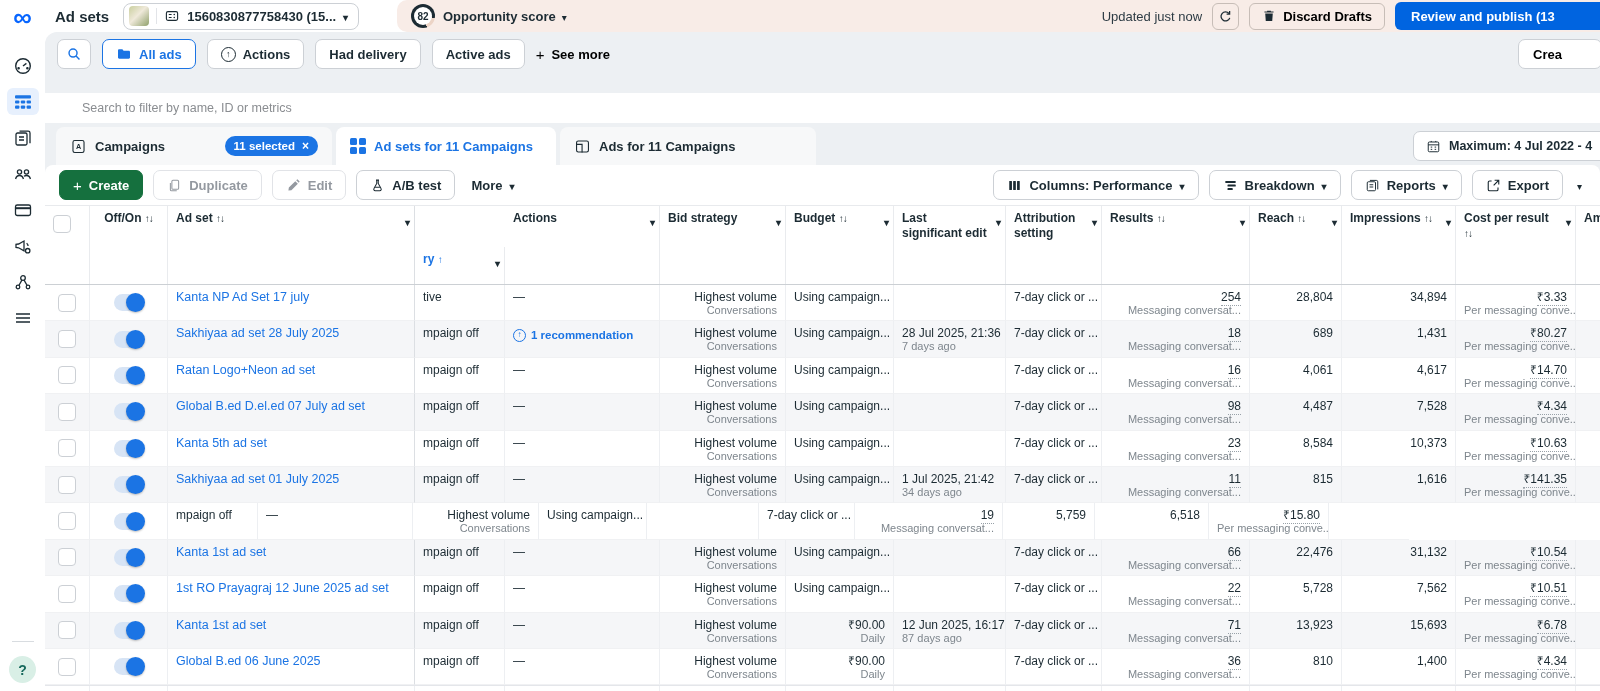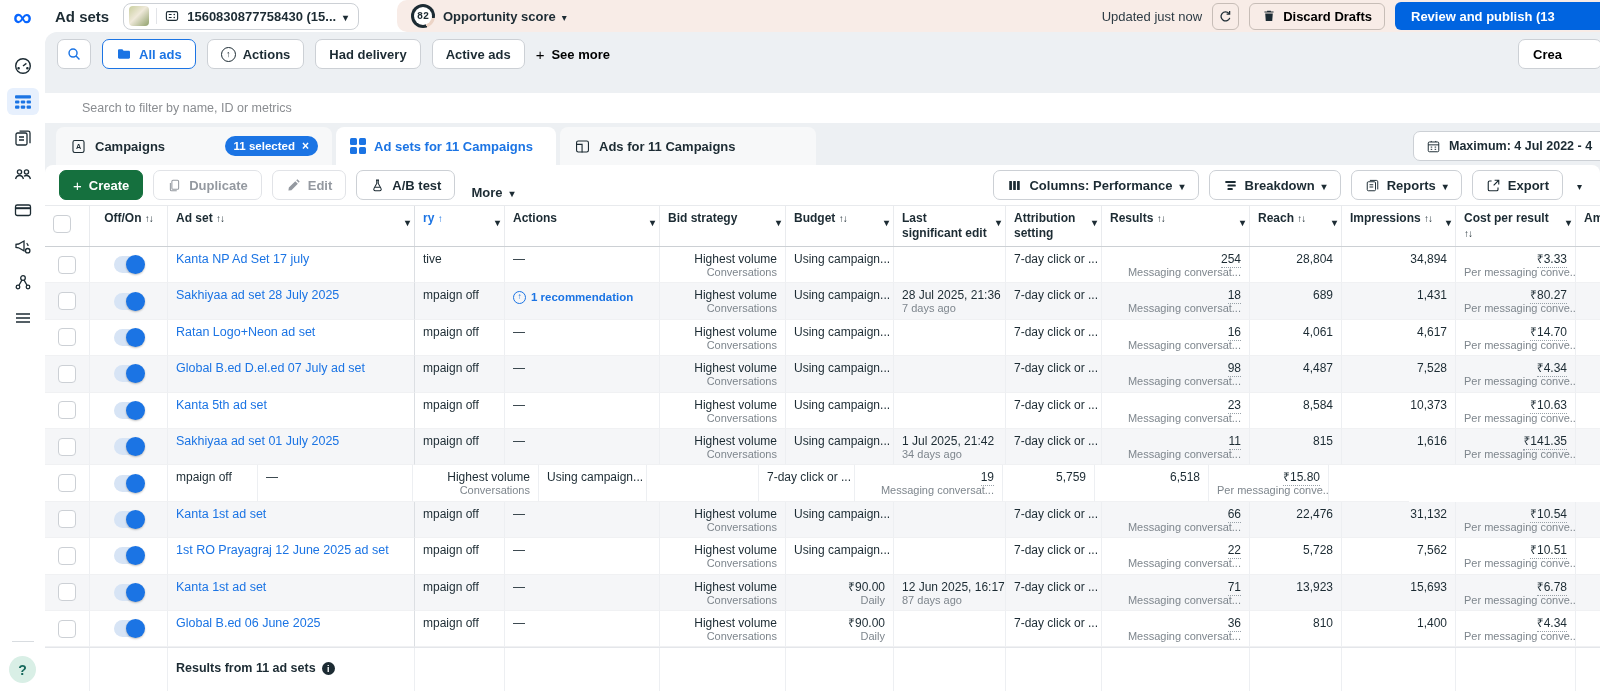--- a/index.html
+++ b/index.html
@@ -32,21 +32,21 @@
     background: linear-gradient(135deg,#c9cf9e 0%,#efe9da 45%,#8fa06b 100%); }
   .acct-ic svg { width: 16px; height: 16px; display: block; }
   .pill-sep { width: 1px; height: 16px; background: #e2e4e8; }
   .caret::after { content: "▾"; font-size: 10px; color: #1c2b33; }
   .op-panel { position: absolute; left: 352px; right: 0; top: 0; height: 32px; background: #f8ece7;
     border-radius: 10px 0 0 10px; display: flex; align-items: center; padding-left: 14px; }
   .op-badge { width: 24px; height: 24px; border-radius: 50%;
     background: conic-gradient(from 160deg, #1c2b33 0 300deg, #ecd4c6 300deg 360deg);
     display: flex; align-items: center; justify-content: center; margin-right: 8px; }
   .op-badge .inner { width: 18px; height: 18px; border-radius: 50%; background: #fff;
-    display: flex; align-items: center; justify-content: center; font-size: 10px; font-weight: bold; font-family: Liberation Mono, monospace; }
+    display: flex; align-items: center; justify-content: center; font-size: 10px; font-weight: bold; }
   .op-label { font-size: 13px; font-weight: bold; margin-right: 6px; }
   .tb-right { margin-left: auto; display: flex; align-items: center; gap: 10px; margin-right: -10px; }
   .updated-txt { font-size: 13px; color: #2d3b44; }
   .sq-btn { width: 27px; height: 27px; border: 1px solid #c7bdb7; background:transparent; border-radius: 6px;
     display: flex; align-items: center; justify-content: center; }
   .sq-btn svg { width: 15px; height: 15px; }
   .discard-btn { height: 27px; border: 1px solid #c7bdb7; background: transparent; border-radius: 6px;
     display: flex; align-items: center; gap: 7px; padding: 0 12px; font-size: 13px; font-weight: bold; }
   .discard-btn svg { width: 14px; height: 14px; }
   .review-btn { height: 28px; min-width: 215px; background: #0064e0; color: #fff; border: none; border-radius: 6px;
@@ -91,33 +91,33 @@
   .date-btn svg { width: 15px; height: 15px; flex-shrink: 0; }
 
   
   .card { flex: 1; background: #fff; border-radius: 8px 8px 0 0; display: flex; flex-direction: column; min-height: 0; overflow: hidden; }
   .toolbar { height: 40px; display: flex; align-items: center; gap: 10px; padding: 0 14px; flex-shrink: 0; }
   .btn { height: 30px; display: flex; align-items: center; gap: 7px; background: #fff;
     border: 1px solid #ccd0d5; border-radius: 7px; padding: 0 13px; font-size: 13px; font-weight: bold; color: #1c2b33; }
   .btn svg { width: 15px; height: 15px; }
   .btn.green { background: #15703e; border-color: #15703e; color: #fff; }
   .btn.disabled { color: #9499a0; border-color: #e1e3e7; }
-  .btn.plain { border: none; padding: 0 6px; align-items: flex-end; }
+  .btn.plain { border: none; padding: 0 6px; }
   .tb-spacer { margin-left: auto; }
   .caret-btn { border: none; background: none; padding: 0 4px; }
 
   
   .table { display: flex; flex-direction: column; flex: 1; min-height: 0; }
   .thead { display: flex; flex-wrap: nowrap; width: 1612px; border-top: 1px solid #e8eaed;
     border-bottom: 1px solid #ccd0d4; background: #fff; flex-shrink: 0; }
   .th { position: relative; padding: 5px 16px 5px 8px; font-size: 12px; font-weight: bold;
     border-right: 1px solid #e9ebee; min-height: 37px; flex-shrink: 0; line-height: 1.25; }
   .th .sort { font-size: 10px; color: #1c2b33; letter-spacing: -1px; }
   .th .hcaret { position: absolute; right: 4px; top: 11px; font-size: 10px; }
-  .th.sorted, .th.sorted .sort { color: #1b74e4; }
+  .th.sorted, .th.sorted .sort { color: #1b74e4; margin-top: 41px; }
   .th.center { text-align: center; padding-right: 8px; }
 
   .tr { display: flex; flex-wrap: nowrap; width: 1612px; height: 36.4px; background: #fff; }
   .tr.even { background: #f5f6f8; }
   .td { padding: 5px 8px; border-right: 1px solid #edeff2; border-bottom: 1px solid #f0f1f3;
     font-size: 12px; flex-shrink: 0; overflow: hidden; }
   .cell-c { display: flex; align-items: center; justify-content: center; }
   .ta-r { text-align: right; }
   .v { font-size: 12px; line-height: 14px; white-space: nowrap; }
   .sub { font-size: 11px; line-height: 13px; color: #7e868d; white-space: nowrap; }

